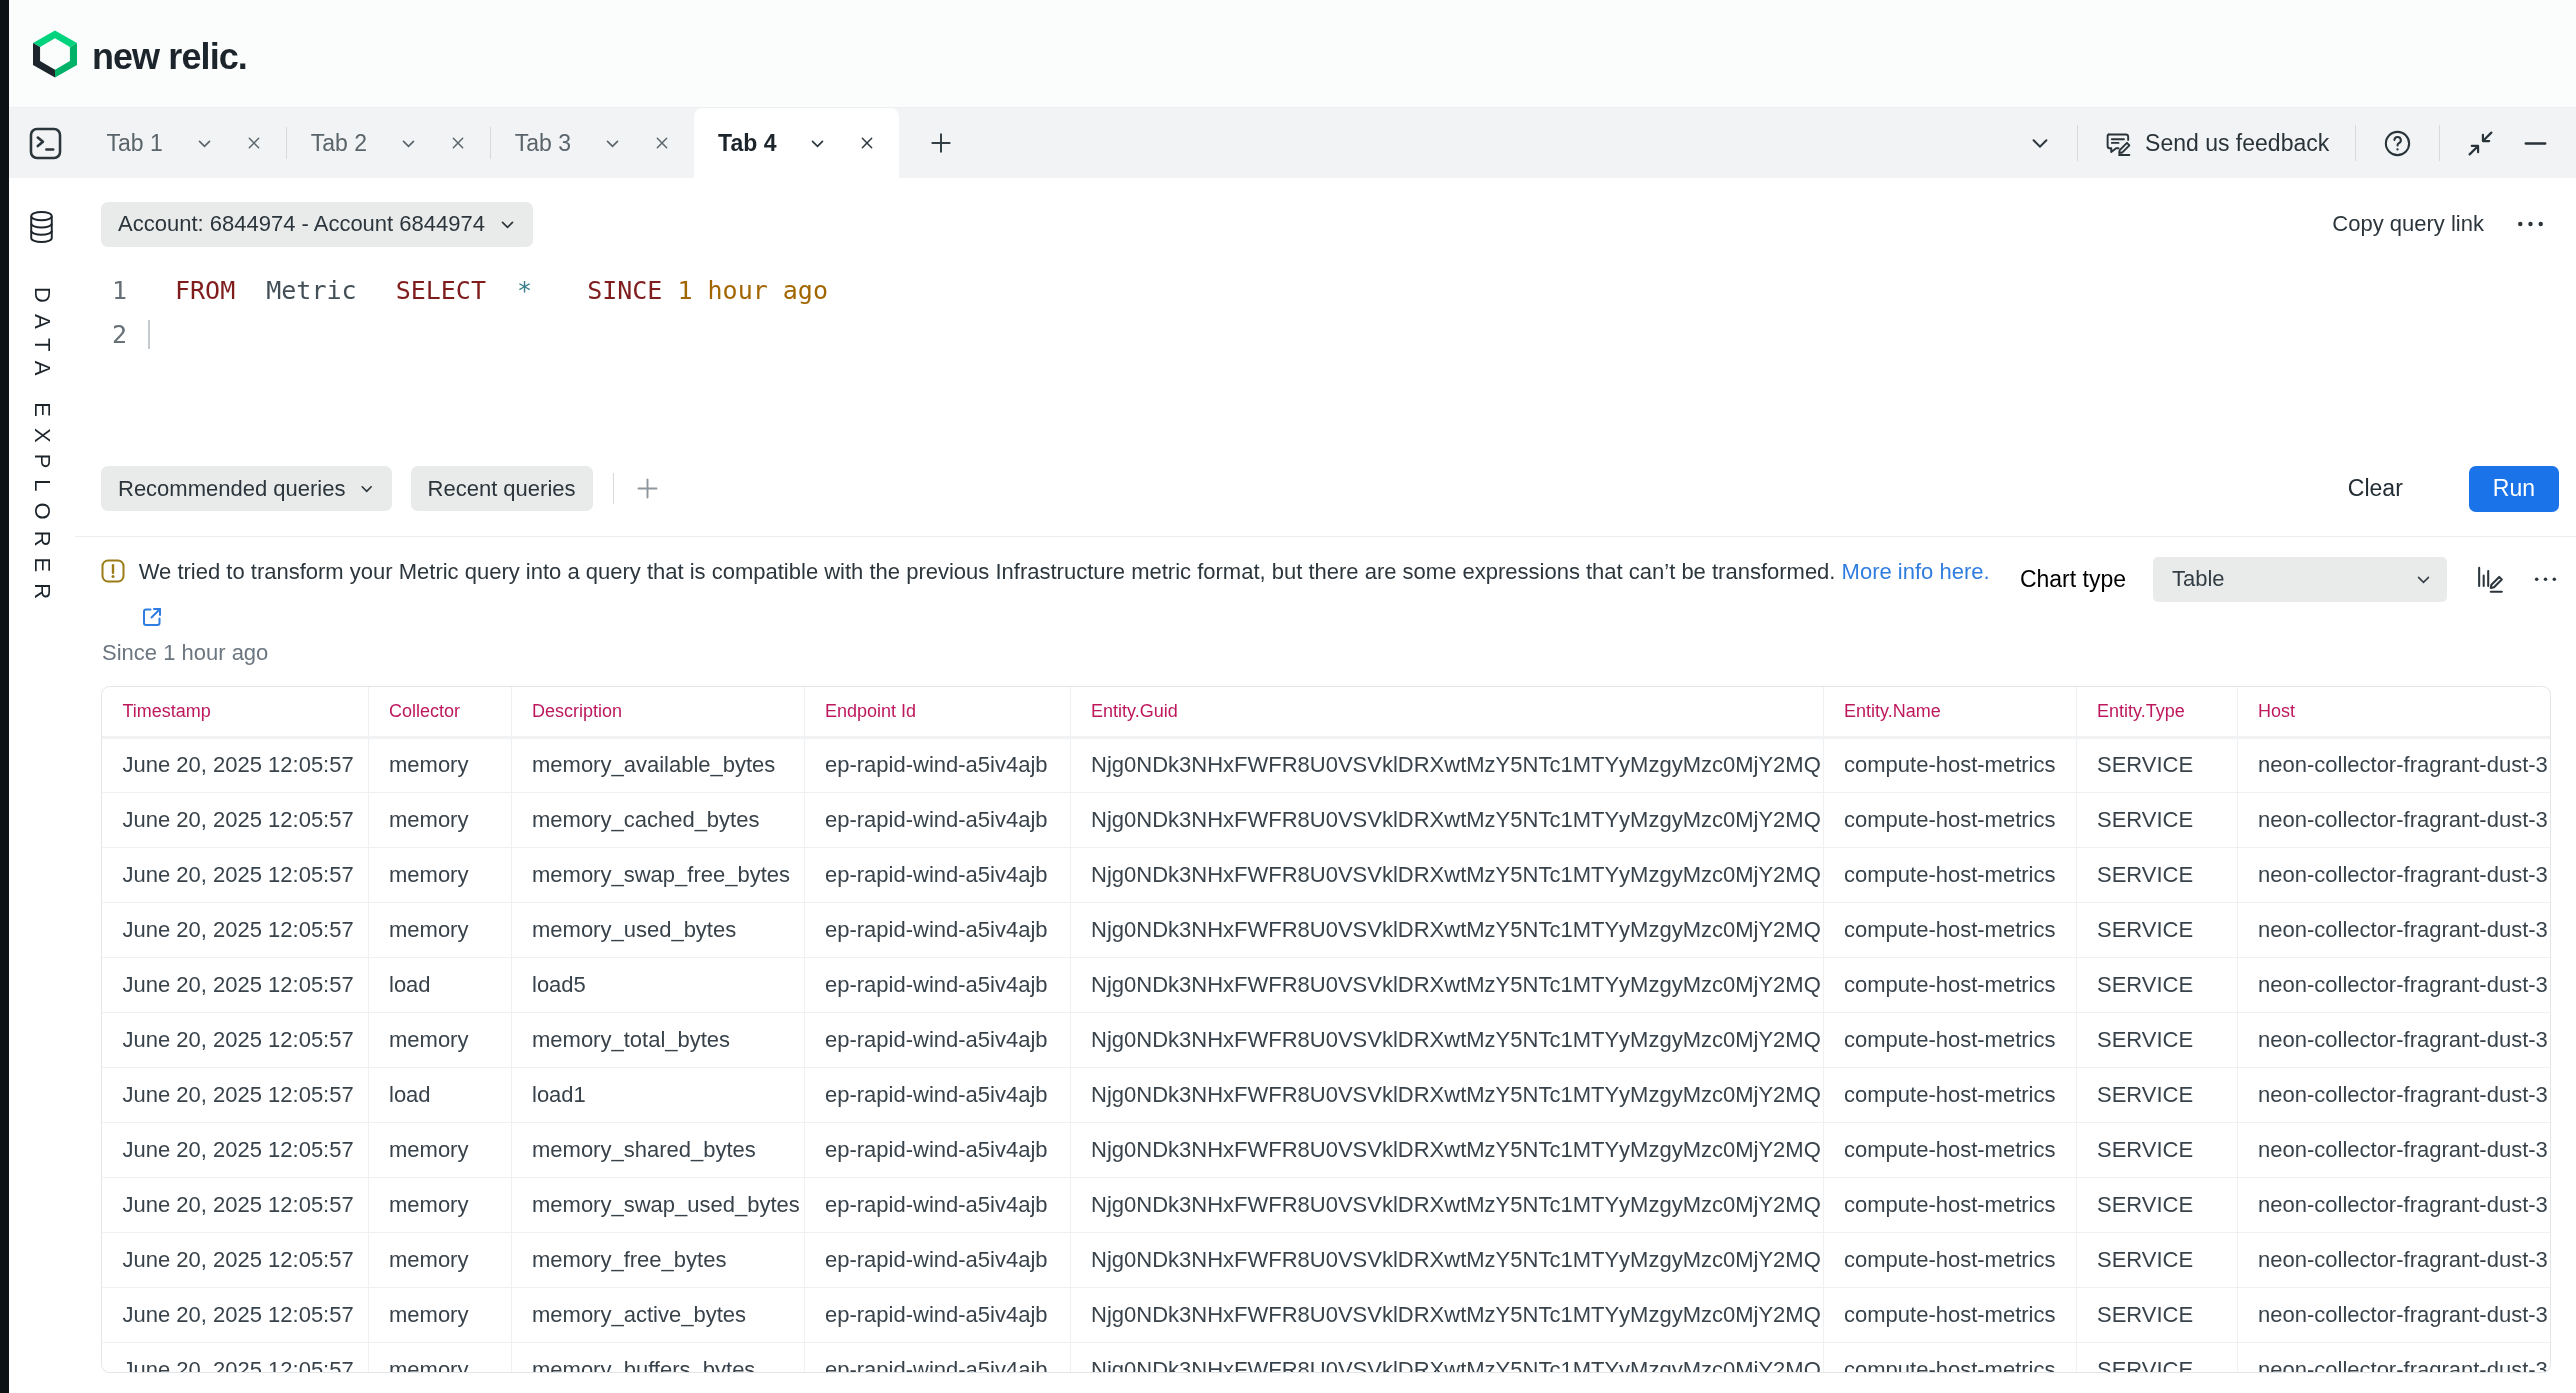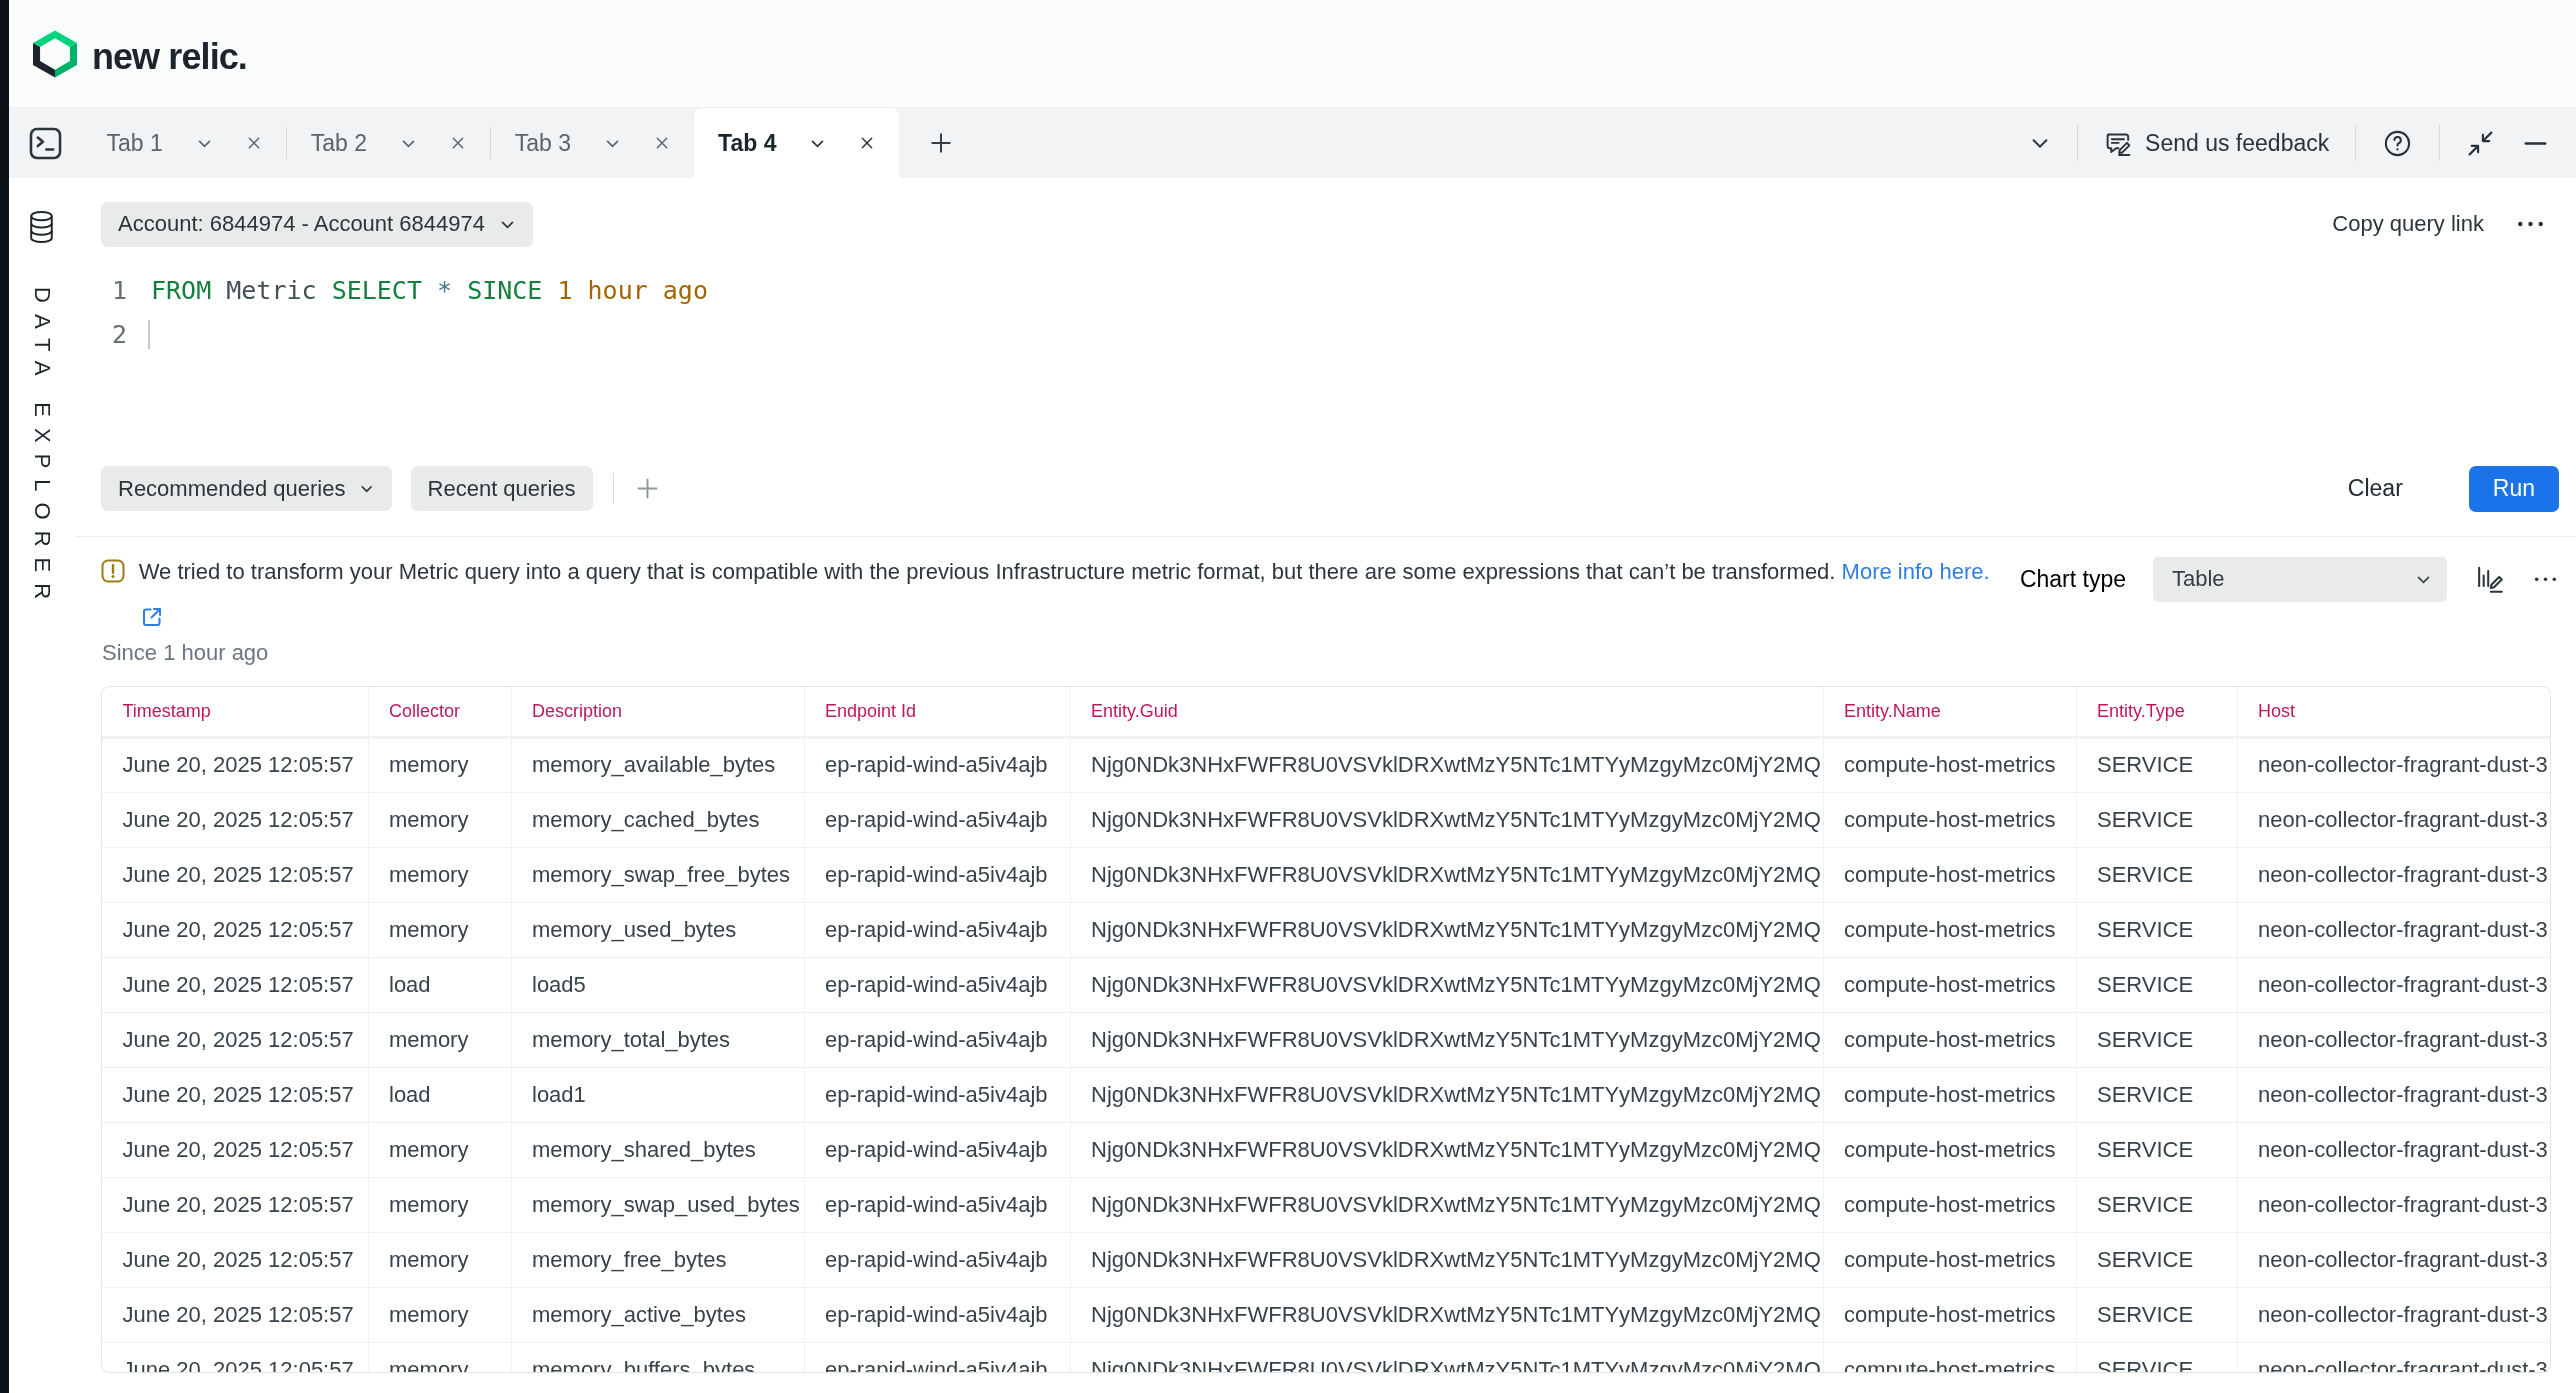--- a/index.html
+++ b/index.html
@@ -59,22 +59,22 @@
     font-size:22px; color:#2b353b; cursor:pointer;
   }
   .acct-right { display:flex; align-items:center; gap:32px; font-size:22px; color:#2b353b; }
   .textbtn { cursor:pointer; }
 
   
   .editor { margin:22px 0 0 26px; font-family:"DejaVu Sans Mono", monospace; font-size:25px; line-height:44px; }
   .ed-line { display:flex; align-items:center; }
   .ln { width:26px; text-align:right; color:#667077; flex:none; }
   .code { margin-left:24px; white-space:pre; }
-  .tok-keyword { color:#15803d; }
-  .tok-identifier { color:#434f57; }
+  .tok-keyword { color:#7f1d1d;margin-left:24px; }
+  .tok-identifier { color:#434f57;padding-left:16px; }
   .tok-operator { color:#397e8d; }
   .tok-number { color:#a26600; }
   .cursor { display:inline-block; width:2.6px; height:29px; background:#c4cacd; margin-left:20.5px; }
 
   
   .qb-toolbar { display:flex; align-items:center; margin-top:109px; padding:0 17px 0 26px; }
   .tb-divider { width:0.9px; height:31px; background:#d7dadb; margin:0 20.5px; }
   .plusbtn { color:#8d979d; cursor:pointer; display:flex; align-items:center; }
   .clear { margin-left:auto; margin-right:34px; font-size:23px; color:#222c33; cursor:pointer; }
   .run {

